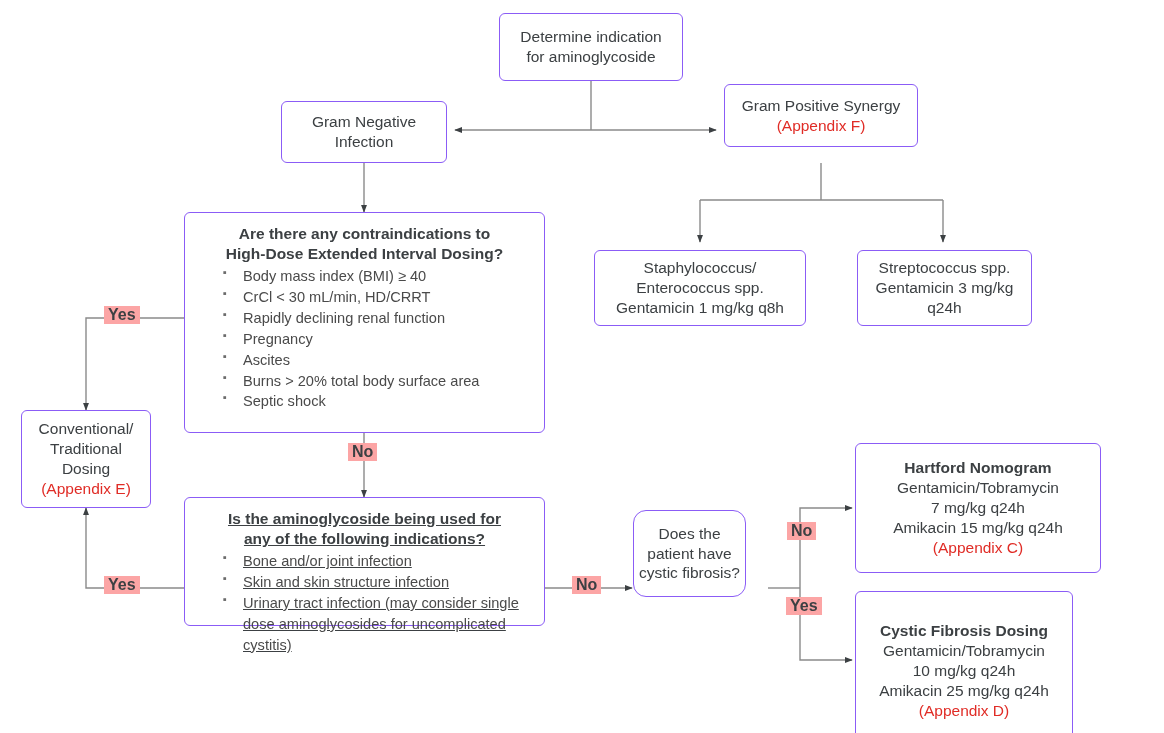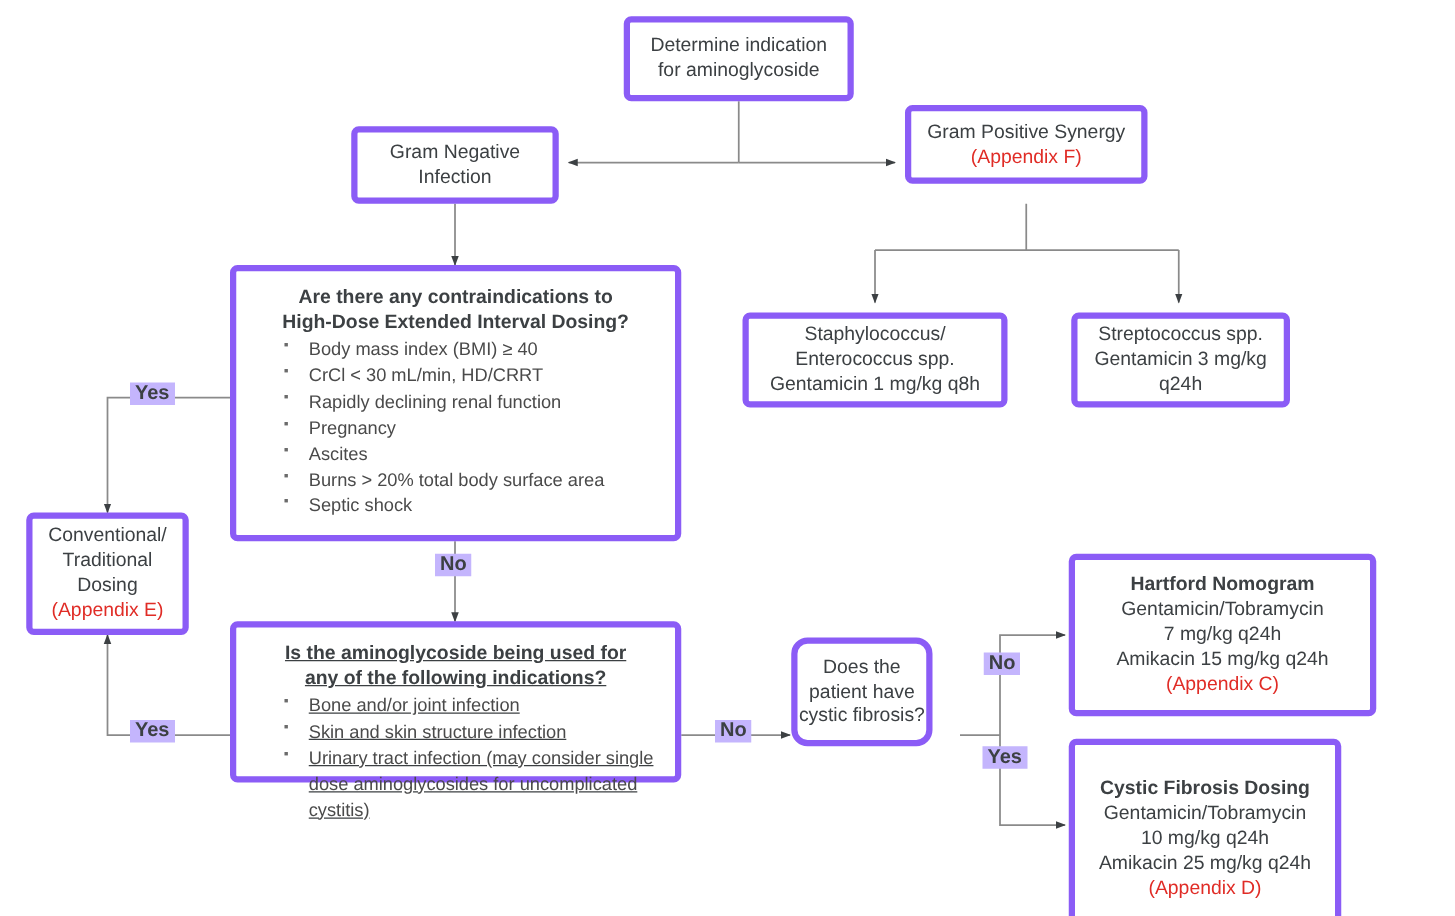--- a/index.html
+++ b/index.html
@@ -14,21 +14,21 @@
   #canvas {
     position: relative;
     width: 1164px;
     height: 733px;
     overflow: hidden;
     background: #ffffff;
   }
   .node {
     position: absolute;
     box-sizing: border-box;
-    border: 5px solid #8b5cf6;
+    border: 1px solid #8b5cf6;
     border-radius: 6px;
     background: #ffffff;
     display: flex;
     flex-direction: column;
     align-items: center;
     justify-content: center;
     text-align: center;
     color: #3c4043;
     font-size: 15.5px;
     line-height: 1.28;
@@ -77,21 +77,21 @@
     left: 0; top: 0;
     width: 1164px;
     height: 733px;
     z-index: 1;
   }
   .edge-label {
     position: absolute;
     font-size: 16px;
     font-weight: bold;
     color: #3c4043;
-    background: #c4b5fd;
+    background: #fca5a5;
     padding: 0 4px;
     z-index: 2;
     white-space: nowrap;
   }
 </style>
 </head>
 <body>
 
 <div id="canvas">
 

